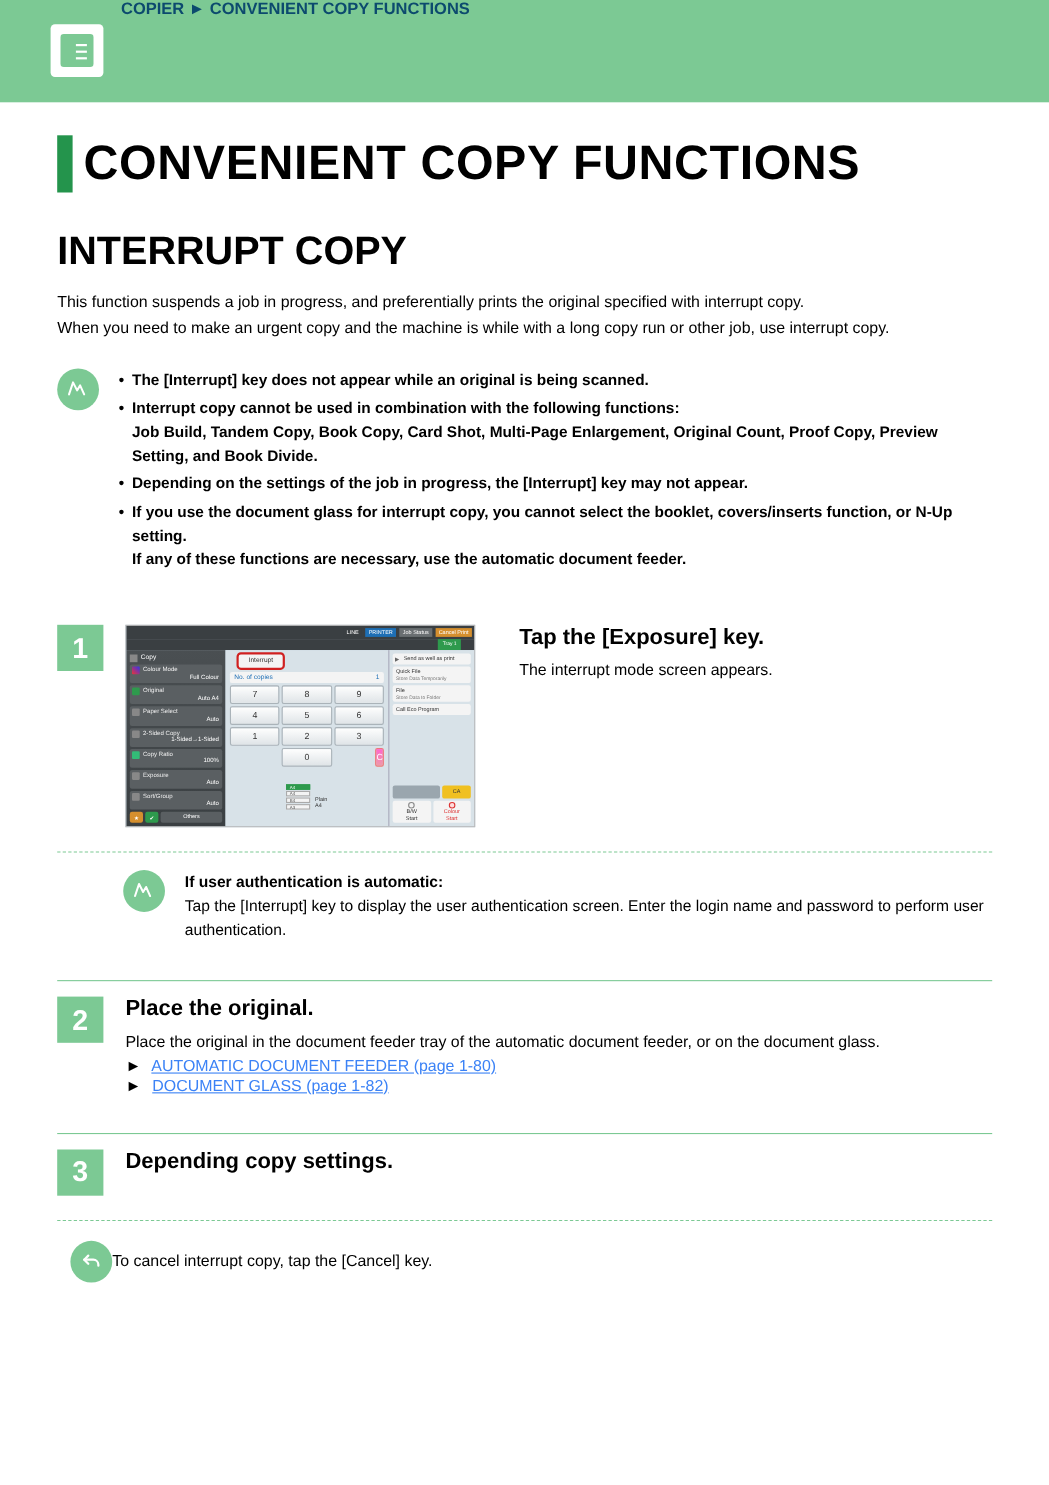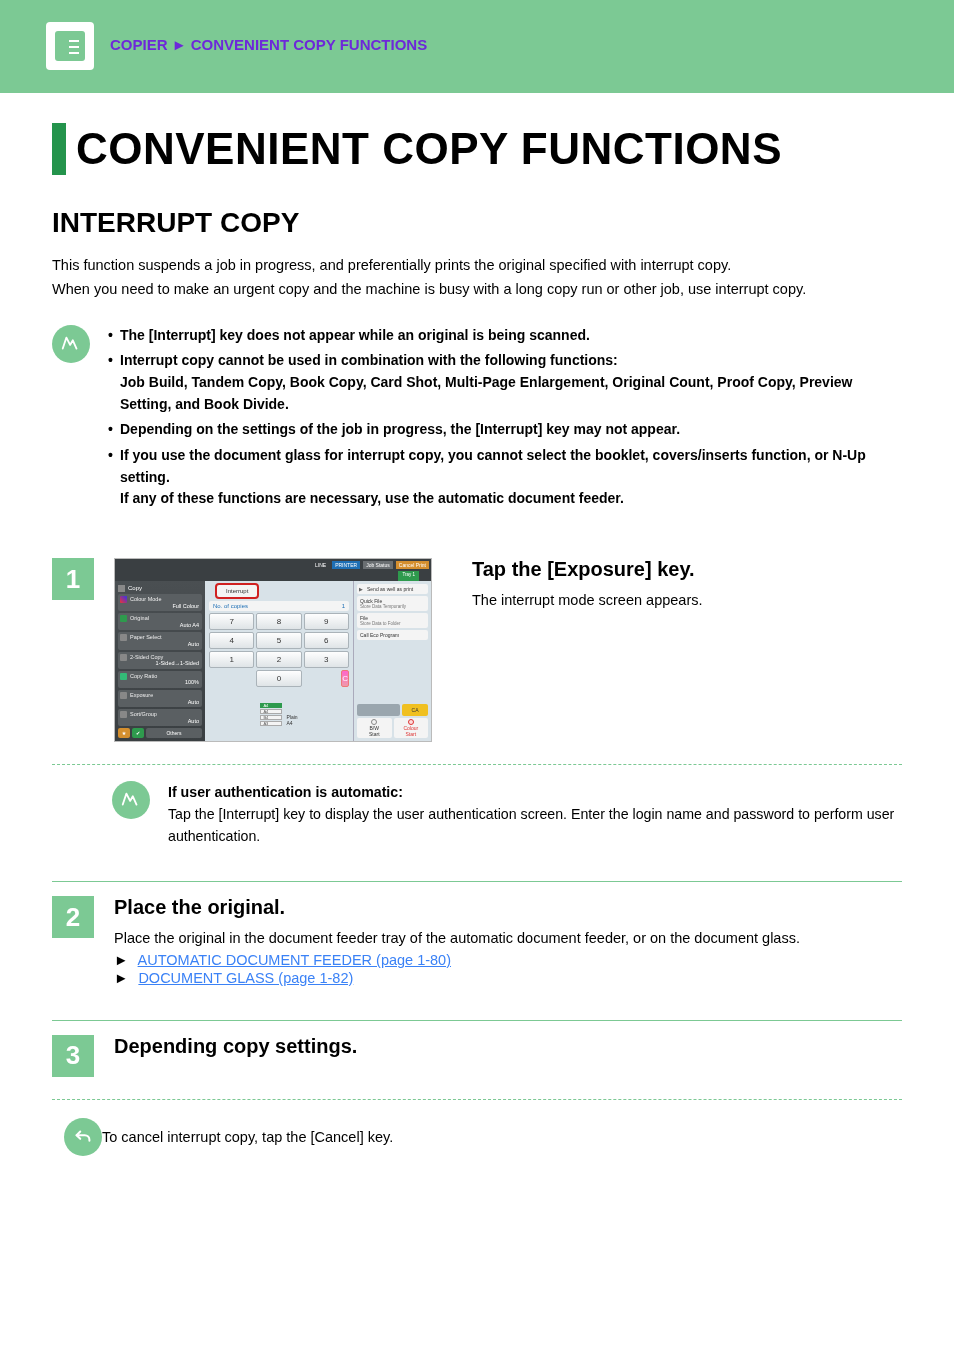--- a/index.html
+++ b/index.html
@@ -12,24 +12,23 @@
   }
   .top-bar {
     background: #7cc994;
     height: 93px;
     position: relative;
     padding-left: 110px;
     display: flex;
     align-items: flex-start;
   }
   .top-bar-inner {
-    padding-top: 36px;
     font-weight: bold;
     font-size: 15px;
-    color: #6d28d9;
+    color: #0c4a6e;
   }
   .top-icon-wrap {
     position: absolute;
     left: 46px;
     top: 22px;
     background: #fff;
     border-radius: 4px;
     width: 48px;
     height: 48px;
     display: flex;
@@ -64,21 +63,21 @@
     background: #24944c;
     margin-right: 10px;
   }
   .main-title {
     font-size: 44px;
     font-weight: bold;
     letter-spacing: 0.5px;
     padding: 1px 0;
   }
   .section-title {
-    font-size: 28px;
+    font-size: 36px;
     font-weight: bold;
     margin-bottom: 16px;
   }
   .intro p {
     font-size: 14.5px;
     line-height: 1.5;
     margin-bottom: 2px;
   }
   .note-block {
     margin-top: 24px;
@@ -290,21 +289,21 @@
 
   <div class="main-title-row">
     <div class="main-title-accent"></div>
     <div class="main-title">CONVENIENT COPY FUNCTIONS</div>
   </div>
 
   <div class="section-title">INTERRUPT COPY</div>
 
   <div class="intro">
     <p>This function suspends a job in progress, and preferentially prints the original specified with interrupt copy.</p>
-    <p>When you need to make an urgent copy and the machine is busy with a long copy run or other job, use interrupt copy.</p>
+    <p>When you need to make an urgent copy and the machine is while with a long copy run or other job, use interrupt copy.</p>
   </div>
 
   <div class="note-block">
     <div class="note-icon">
       <svg viewBox="0 0 24 24" fill="none" stroke="#fff" stroke-width="2">
         <path d="M3 17l4-12 4 8 3-5 4 9" stroke-linecap="round" stroke-linejoin="round"></path>
       </svg>
     </div>
     <ul class="note-list">
       <li>The [Interrupt] key does not appear while an original is being scanned.</li>

